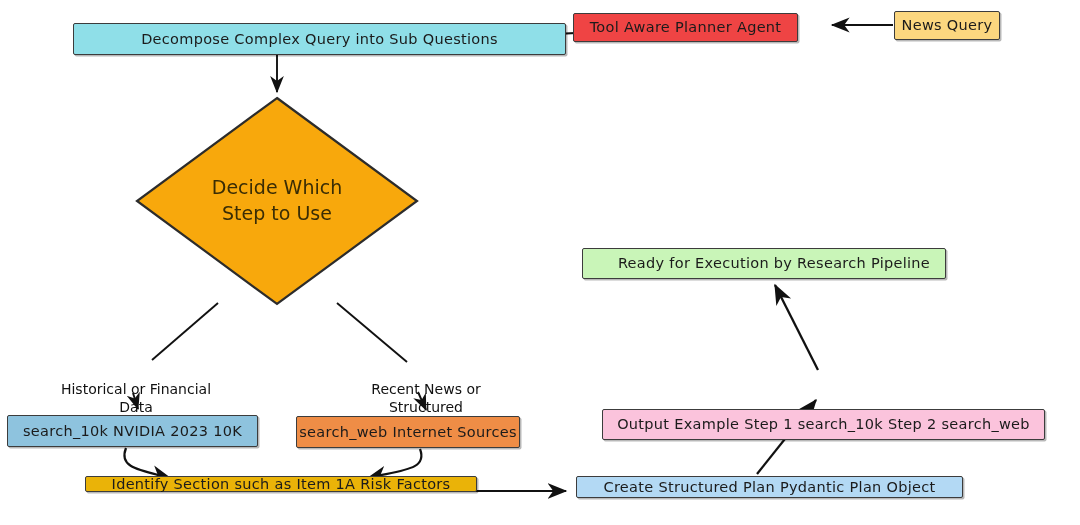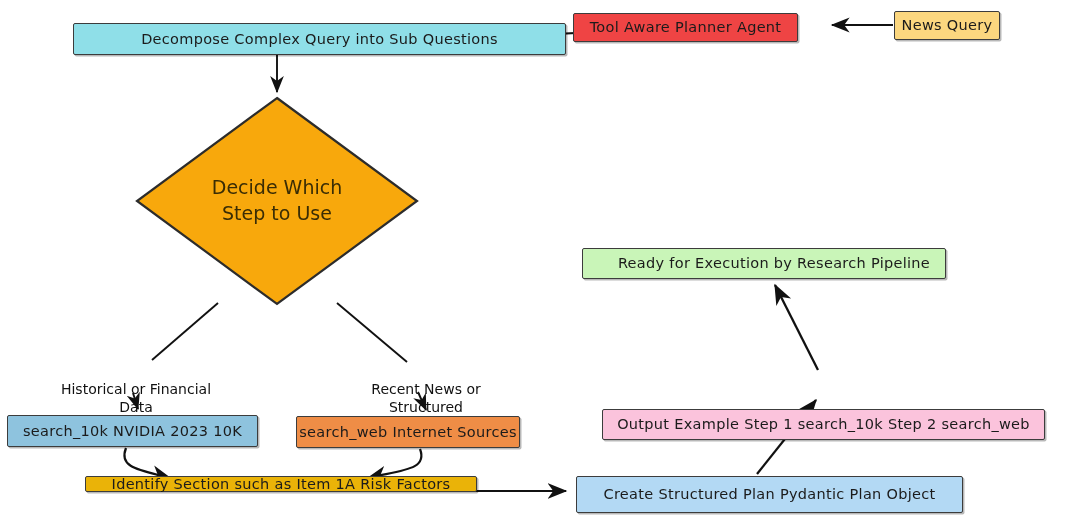--- a/index.html
+++ b/index.html
@@ -134,21 +134,21 @@
   </div>
 
   <div class="node" style="left:296px;top:416px;width:224px;height:32px;background:#ef8d46;">
     <span>search_web Internet Sources</span>
   </div>
 
   <div class="node" style="left:77px;top:476px;width:392px;height:16px;background:#eab308;margin-left:8px;">
     <span>Identify Section such as Item 1A Risk Factors</span>
   </div>
 
-  <div class="node" style="left:576px;top:476px;width:387px;height:37px;background:#b3d9f4;">
+  <div class="node" style="left:576px;top:476px;width:387px;height:22px;background:#b3d9f4;">
     <span>Create Structured Plan Pydantic Plan Object</span>
   </div>
 
   <div class="node" style="left:602px;top:370px;width:443px;height:31px;background:#fbc3dc;margin-top:39px;">
     <span>Output Example Step 1 search_10k Step 2 search_web</span>
   </div>
 
   <div class="node" style="left:582px;top:248px;width:364px;height:31px;background:#c9f5b8;padding-left:20px;">
     <span>Ready for Execution by Research Pipeline</span>
   </div>

